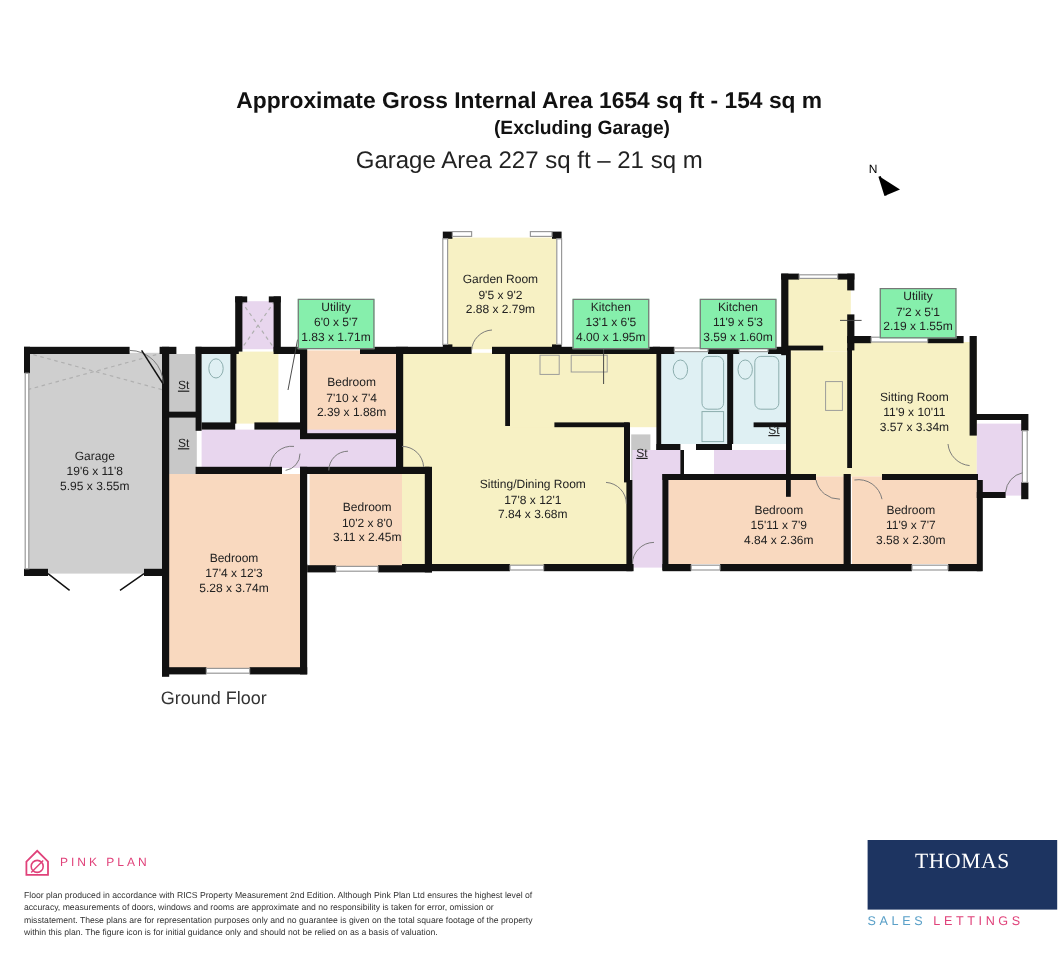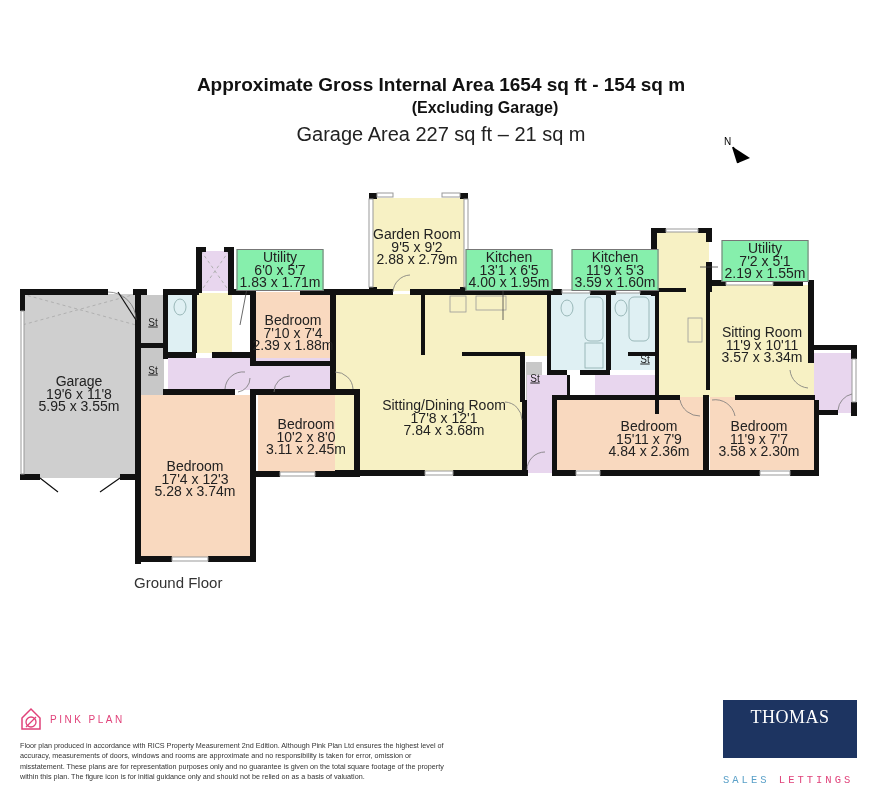--- a/index.html
+++ b/index.html
@@ -2,30 +2,30 @@
 <html><head>
 <meta charset="utf-8">
 <style>
   html,body{margin:0;padding:0;background:#fff;}
   body{width:882px;height:800px;position:relative;overflow:hidden;font-family:"Liberation Sans",sans-serif;color:#222;}
   .title{position:absolute;left:0;width:882px;text-align:center;}
   .t1{top:74px;font-size:19px;font-weight:bold;color:#111;}
   .t2{top:99px;font-size:16px;font-weight:bold;color:#111;padding-left:44px;}
   .t3{top:123px;font-size:20px;color:#222;}
   svg.plan{position:absolute;left:0;top:0;}
-  .lbl{position:absolute;text-align:center;font-size:14px;line-height:12.5px;color:#222;white-space:nowrap;transform:translateX(-50%);}
+  .lbl{position:absolute;text-align:center;font-size:10px;line-height:12.5px;color:#222;white-space:nowrap;transform:translateX(-50%);}
   .lbl.box{background:#86efac;border:1px solid #777;padding:1px 2px;}
   .st{position:absolute;font-size:10px;color:#222;transform:translate(-50%,-50%);text-decoration:underline;}
   .floor{position:absolute;left:134px;top:574px;font-size:15px;color:#333;text-align:right;}
   .north{position:absolute;left:724px;top:136px;font-size:10px;color:#000;}
   .pp{position:absolute;left:20px;top:707px;display:flex;align-items:center;gap:8px;}
   .pp-text{color:#e0427a;font-size:10px;letter-spacing:2.5px;}
   .disc{position:absolute;left:20px;top:741px;width:430px;font-size:7.2px;line-height:10.4px;color:#333;}
-  .tm{position:absolute;left:723px;top:700px;width:134px;height:58px;background:#1d3461;color:#fff;font-family:"Liberation Serif",serif;font-size:18px;line-height:22px;text-align:center;padding-top:6px;box-sizing:border-box;letter-spacing:.5px;}
-  .tm-sub{position:absolute;left:723px;top:762px;width:140px;font-family:Liberation Mono, monospace;font-size:10.5px;letter-spacing:3px;margin-top:12px;}
+  .tm{position:absolute;left:723px;top:700px;width:158px;height:58px;background:#1d3461;color:#fff;font-family:"Liberation Serif",serif;font-size:18px;line-height:22px;text-align:center;padding-top:6px;box-sizing:border-box;letter-spacing:.5px;}
+  .tm-sub{position:absolute;left:723px;top:762px;width:140px;font-family:Liberation Sans, sans-serif;font-size:10.5px;letter-spacing:3px;}
   .tm-sub .s{color:#5aa0c8;} .tm-sub .l{color:#e0427a;}
 </style>
 </head>
 <body>
 
 <div class="title t1">Approximate Gross Internal Area 1654 sq ft - 154 sq m</div>
 <div class="title t2">(Excluding Garage)</div>
 <div class="title t3">Garage Area 227 sq ft – 21 sq m</div>
 
 <div class="north">N</div>

